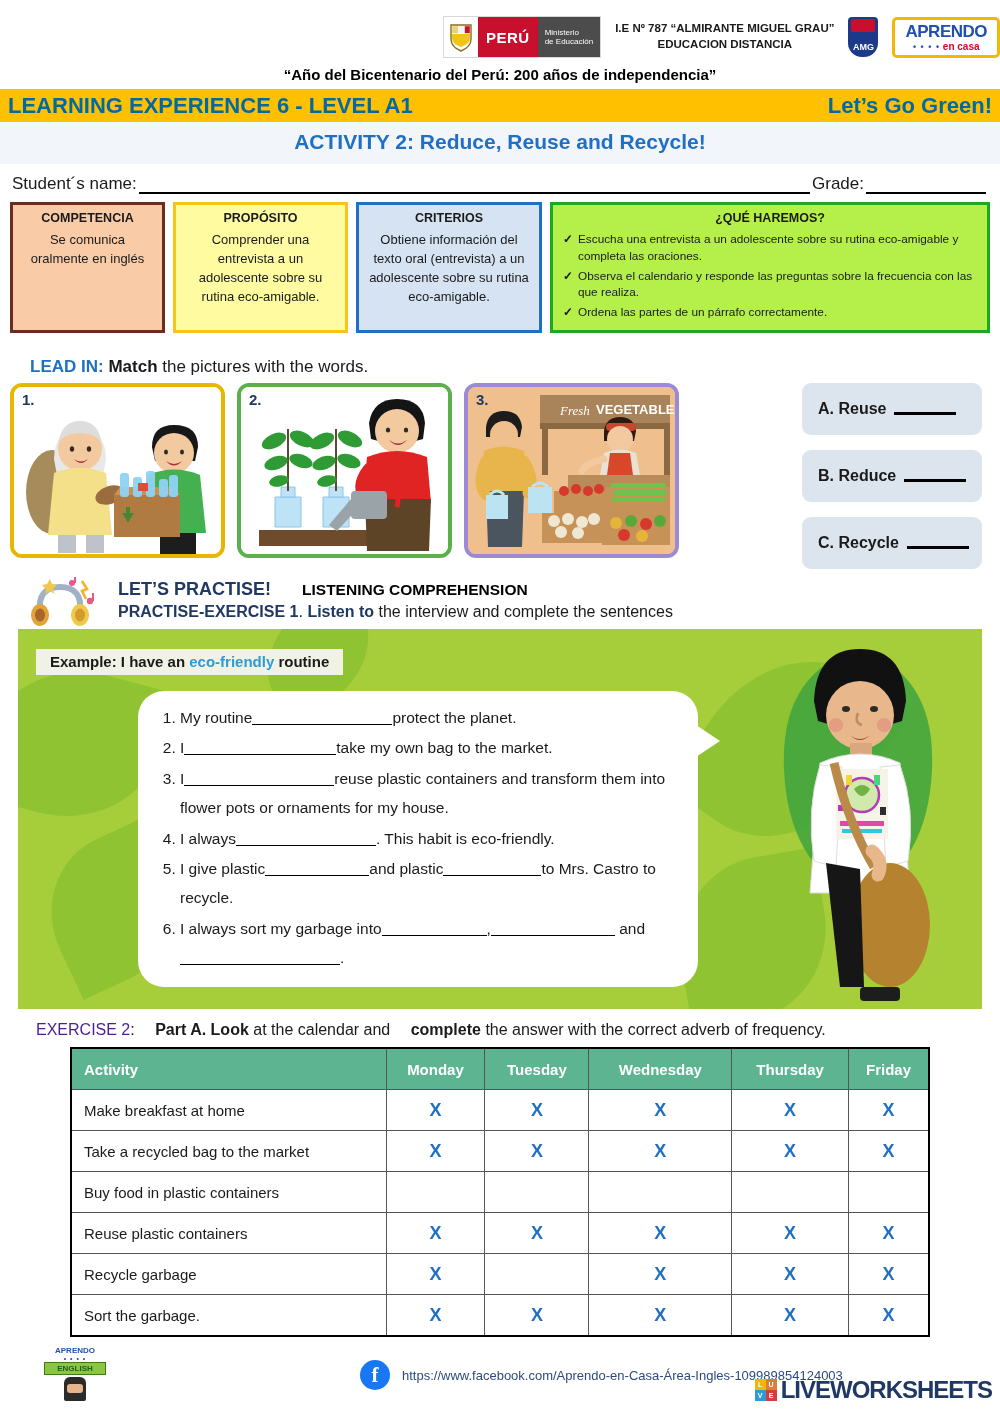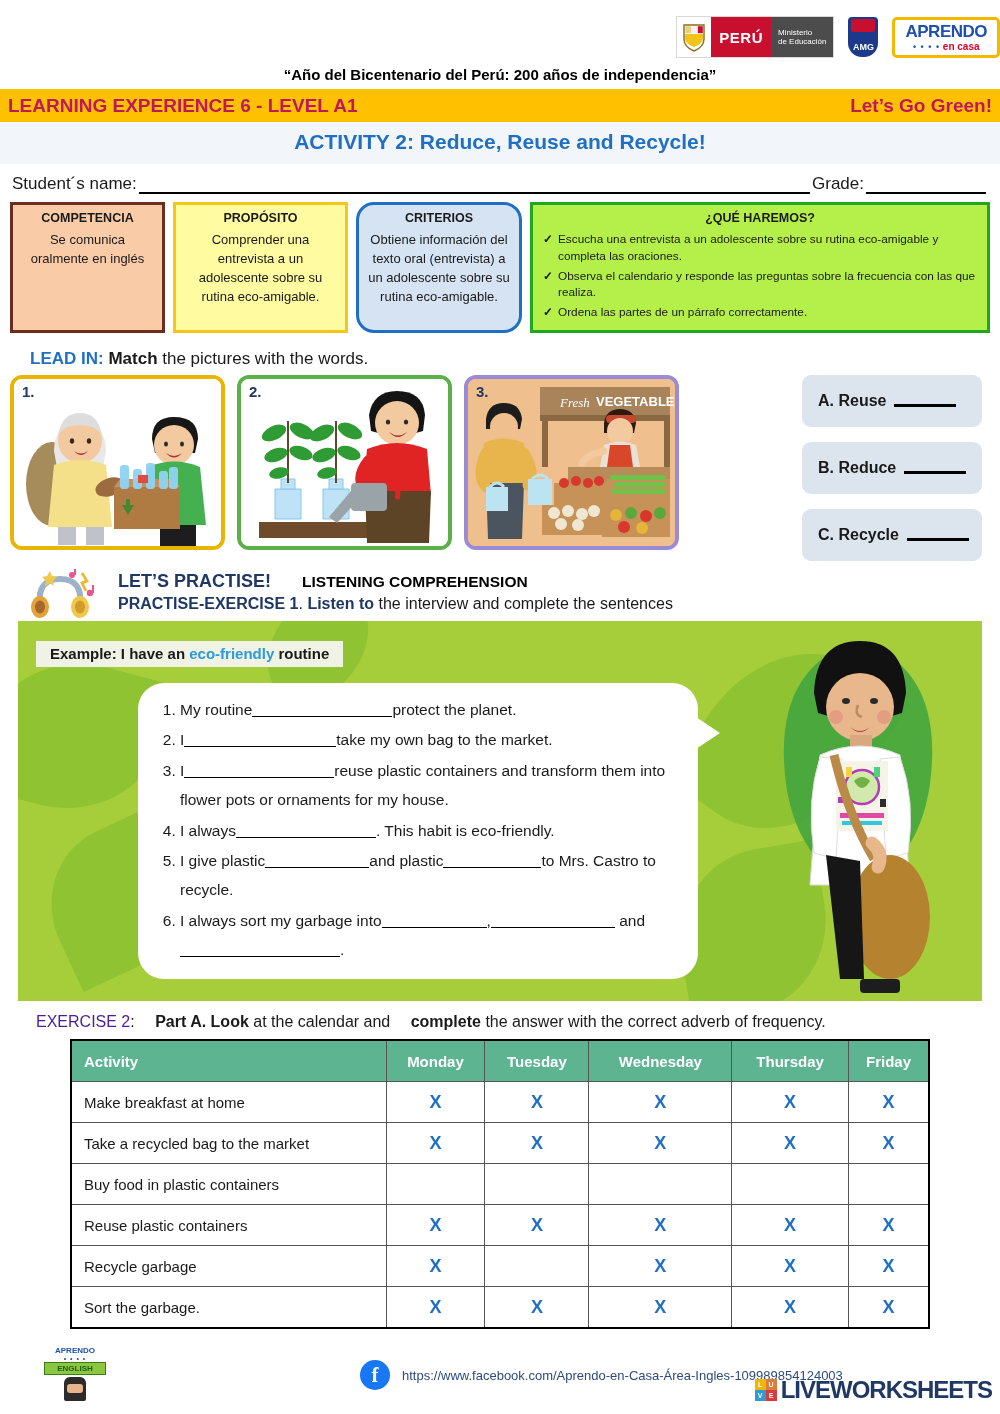--- a/index.html
+++ b/index.html
@@ -51,21 +51,21 @@
   .bicentenario{
     text-align:center; font-weight:bold; font-size:15px; color:#000;
     padding:4px 0 6px;
   }
 
   .yellow-band{
     background:#FFC000; height:33px; display:flex; align-items:center;
     justify-content:space-between; padding:0 8px;
   }
   .yellow-band span{
-    color:#be185d; font-weight:bold; font-size:19px;
+    color:#0369a1; font-weight:bold; font-size:22px;
   }
   .activity-band{
     background:#F2F6FA; text-align:center; padding:8px 0 10px;
   }
   .activity-band span{ color:#1F6FC4; font-weight:bold; font-size:21px; }
 
   
   .name-row{
     display:flex; align-items:flex-end; padding:10px 12px 8px; font-size:17px;
   }
@@ -73,33 +73,33 @@
   .rule{ border-bottom:2px solid #000; flex:1; height:16px; margin:0 2px;}
   .rule.grade{ flex:none; width:120px; }
 
   
   .boxes{ display:flex; gap:8px; padding:0 10px; align-items:stretch; }
   .box{ border:3px solid; padding:6px 8px; }
   .box h4{ margin:0 0 6px; text-align:center; font-size:12.5px; font-weight:bold; }
   .box p{ margin:0; text-align:center; font-size:13px; line-height:1.45; }
   .box-comp{ background:#F9CBA7; border-color:#6B2D20; width:155px; }
   .box-prop{ background:#FFFBA0; border-color:#F5C518; width:175px; }
-  .box-crit{ background:#D6E3F3; border-color:#1F6FC4; width:166px;border-radius:18px; }
+  .box-crit{ background:#D6E3F3; border-color:#1F6FC4; width:186px; }
   .box-que{ background:#B5F04A; border-color:#1FA81F; flex:1; }
   .box-que ul{ margin:0; padding:0; list-style:none; }
   .box-que li{
     font-size:11.8px; line-height:1.42; margin-bottom:3px;
     padding-left:17px; position:relative; text-align:left;
   }
   .box-que li:before{
     content:"\2713"; position:absolute; left:2px; top:0; font-weight:bold;
   }
 
   
-  .leadin{ padding:16px 0 6px 30px; font-size:17px; }
+  .leadin{ padding:24px 0 6px 30px; font-size:17px; }
   .leadin .k{ color:#1F6FC4; font-weight:bold; }
   .leadin .b{ font-weight:bold; }
 
   .lead-row{ display:flex; padding:0 10px; gap:12px; align-items:flex-start; }
   .pic{
     width:215px; height:175px; border:4px solid; border-radius:12px;
     position:relative; overflow:hidden; background:#fff;
   }
   .pic .num{
     position:absolute; top:4px; left:8px; font-weight:bold; font-size:15px;
@@ -216,20 +216,24 @@
         <path d="M3 12 h18 v4 q0 6 -9 9 q-9 -3 -9 -9 z" fill="#f0c419"></path>
       </svg>
     </div>
     <div class="logo-peru">PERÚ</div>
     <div class="logo-min">
       <span>Ministerio</span>
       <span>de Educación</span>
     </div>
   </div>
 
+  <div class="ie-name">
+    <div>I.E Nº 787 “ALMIRANTE MIGUEL GRAU”</div>
+    <div>EDUCACION  DISTANCIA</div>
+  </div>
 
   <div class="amg-shield">
     <div class="amg-top"></div>
     <div class="amg-txt">AMG</div>
   </div>
 
   <div class="logo-aprendo">
     <div class="ap-word">APRENDO</div>
     <div class="ap-sub">
       <span class="dots">• • • •</span>

